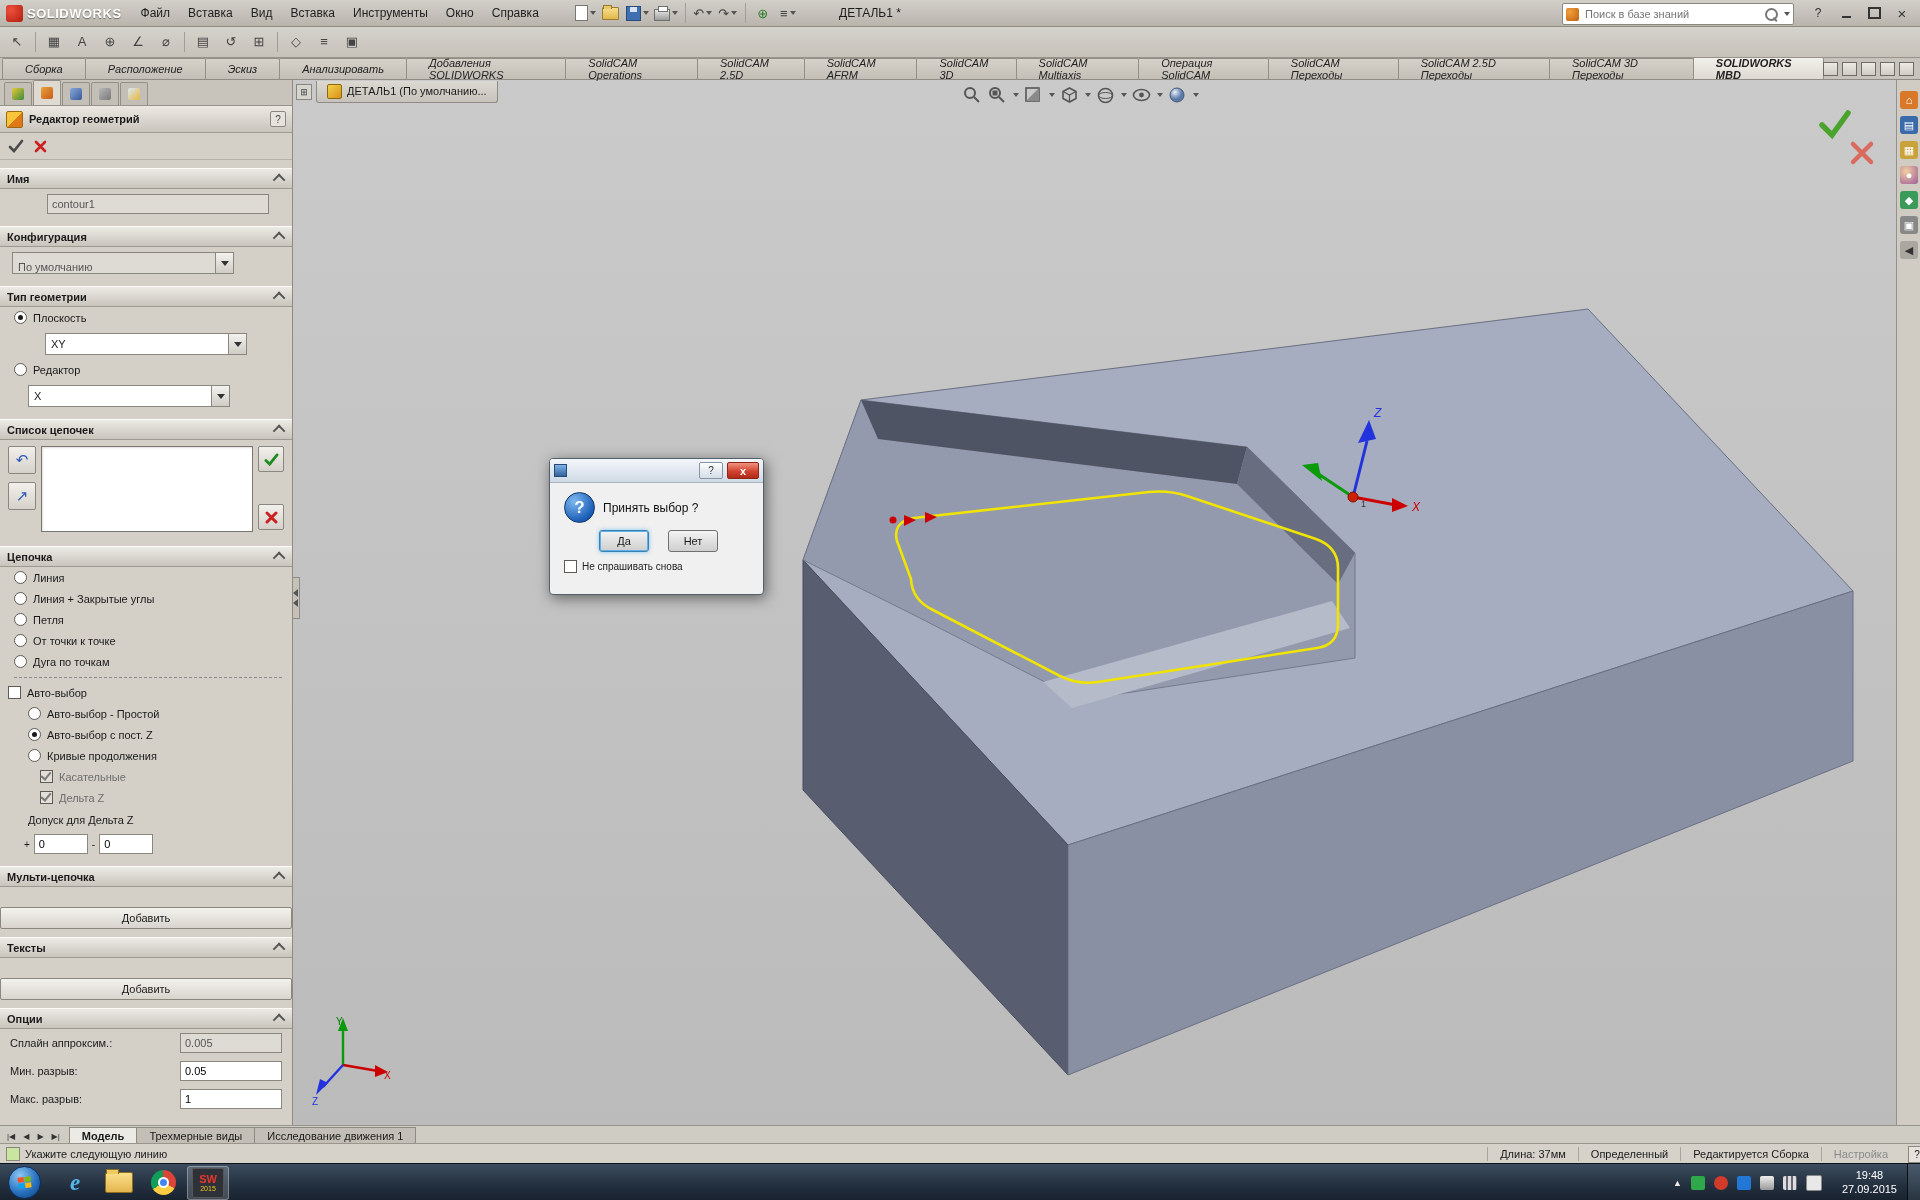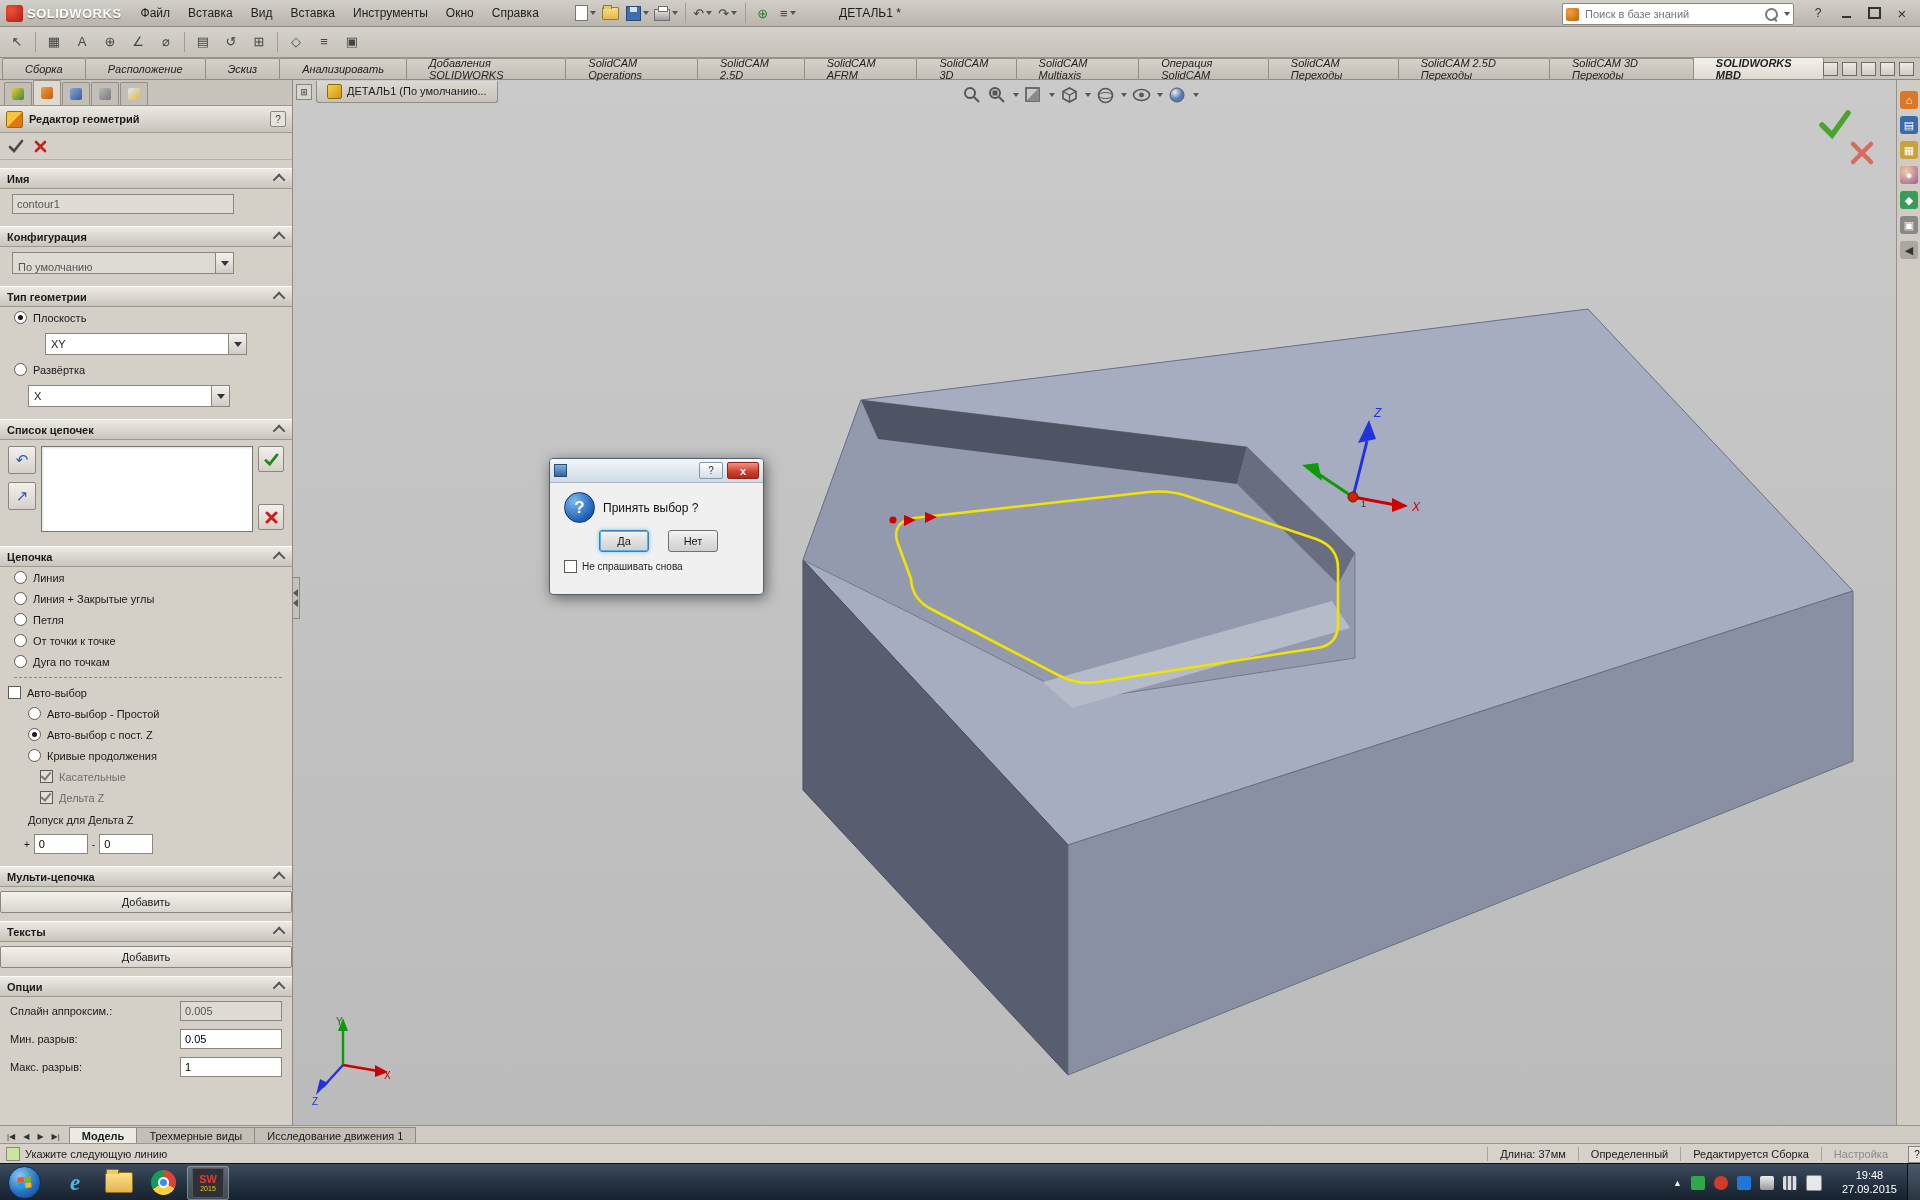--- a/index.html
+++ b/index.html
@@ -63,21 +63,21 @@
   .pm-ico{width:15px;height:15px;border-radius:2px;background:linear-gradient(135deg,#f6c53a 50%,#e07818 50%);border:1px solid #9a6a10;}
   .pm-title-text{font-weight:bold;font-size:11px;flex:1;}
   .pm-help{width:14px;height:14px;border:1px solid #8a877f;border-radius:2px;background:#e6e3dc;font-size:10px;display:flex;align-items:center;justify-content:center;color:#444;}
   #okrow{height:26px;display:flex;align-items:center;gap:10px;padding:0 8px;border-bottom:1px solid #b5b1a9;background:#d4d0c8;}
   .sec-hd{height:19px;background:linear-gradient(#eceae4,#c9c5bd);border-top:1px solid #fbfaf7;border-bottom:1px solid #9d9a92;
           display:flex;align-items:center;padding:0 7px;margin-top:8px;}
   .sec-ttl{font-weight:bold;font-size:11px;flex:1;}
   .chev{width:7px;height:7px;border-left:2px solid #555;border-top:2px solid #555;transform:rotate(45deg) translateY(2px);}
   .sec-bd{padding:5px 10px 4px 12px;}
   .fld{height:18px;border:1px solid #8a877f;background:#fff;font-size:11px;padding:0 4px;font-family:"Liberation Sans",sans-serif;outline:none;}
-  .fld.dis{background:#dedbd4;color:#555;}
+  .fld.dis{background:#dedbd4;color:#555;margin-left:35px;}
   .dd{height:20px;border:1px solid #8a877f;background:#fff;display:flex;align-items:center;font-size:11px;}
   .dd.dis{background:#dedbd4;color:#555;}
   .dd .dd-txt{padding:0 5px;flex:1;}
   .dd .dd-btn{width:17px;height:100%;border-left:1px solid #8a877f;background:linear-gradient(#f4f2ee,#cfccc5);display:flex;align-items:center;justify-content:center;}
   .tri{width:0;height:0;border-left:4px solid transparent;border-right:4px solid transparent;border-top:5px solid #333;}
   .opt{display:flex;align-items:center;gap:6px;padding:4px 6px 4px 14px;font-size:11px;}
   .opt.ind{padding-left:28px;}
   .opt.ind2{padding-left:40px;}
   .radio{width:11px;height:11px;border-radius:50%;border:1px solid #5e5b54;background:#fff;position:relative;flex:none;}
   .radio.sel::after{content:"";position:absolute;left:2.5px;top:2.5px;width:5px;height:5px;border-radius:50%;background:#1a1a1a;}
@@ -86,21 +86,21 @@
   .chk.dis{background:#e2dfd8;}
   .chk.dis::after{border-color:#7a7a7a;}
   .dashed-sep{border-top:1px dashed #8a8a8a;margin:5px 10px 4px 14px;}
   .chainlist{display:flex;gap:5px;padding:6px 8px;}
   .cl-left{display:flex;flex-direction:column;gap:8px;}
   .sqbtn{width:26px;height:26px;border:1px solid #8a877f;border-radius:2px;background:linear-gradient(#f2f0ec,#d5d1ca);display:flex;align-items:center;justify-content:center;font-size:15px;color:#2a55bb;}
   .cl-box{flex:1;height:84px;background:#fff;border:1px solid #7a776f;box-shadow:inset 1px 1px 2px #00000022;}
   .cl-right{display:flex;flex-direction:column;justify-content:space-between;height:84px;}
   .sqbtn.small{width:24px;height:24px;}
   .btn-classic{height:20px;min-width:96px;border:1px solid #8a877f;border-radius:2px;
-               background:linear-gradient(#f4f2ee,#d8d4cd);font-size:11px;display:flex;align-items:center;justify-content:center;margin:4px auto 6px;}
+               background:linear-gradient(#f4f2ee,#d8d4cd);font-size:11px;display:flex;align-items:center;justify-content:center;margin:20px auto 6px;}
   .optrow{display:flex;align-items:center;padding:4px 10px;font-size:11px;gap:6px;}
   .optrow .lbl{flex:1;}
   .tolrow{display:flex;align-items:center;gap:4px;padding:4px 10px 4px 24px;font-size:10px;}
 
   
   #viewport{left:292px;top:79px;width:1604px;height:1046px;background:linear-gradient(#cacaca,#bbbbbb);z-index:1;overflow:hidden;}
   #doc-tab-strip{position:absolute;left:0;top:0;width:100%;height:25px;display:flex;align-items:center;gap:4px;padding-left:4px;}
   .doc-pin{width:14px;height:14px;border:1px solid #8a877f;background:#d8d5ce;font-size:9px;display:flex;align-items:center;justify-content:center;color:#444;}
   #doc-tab{height:21px;display:flex;align-items:center;gap:5px;padding:0 10px;background:linear-gradient(#dcd9d2,#c7c3bb);
            border:1px solid #8f8c85;border-top:none;border-radius:0 0 3px 3px;font-size:11px;}
@@ -388,21 +388,21 @@
       <div class="sec-bd" style="padding-left:45px;">
         <div class="dd" style="width:200px;">
           <span class="dd-txt">XY</span>
           <span class="dd-btn">
               <span class="tri"></span>
             </span>
         </div>
       </div>
       <div class="opt">
         <span class="radio"></span>
-        <span>Развёртка</span>
+        <span>Редактор</span>
       </div>
       <div class="sec-bd" style="padding-left:28px;">
         <div class="dd" style="width:200px;">
           <span class="dd-txt">X</span>
           <span class="dd-btn">
               <span class="tri"></span>
             </span>
         </div>
       </div>
     </div>

